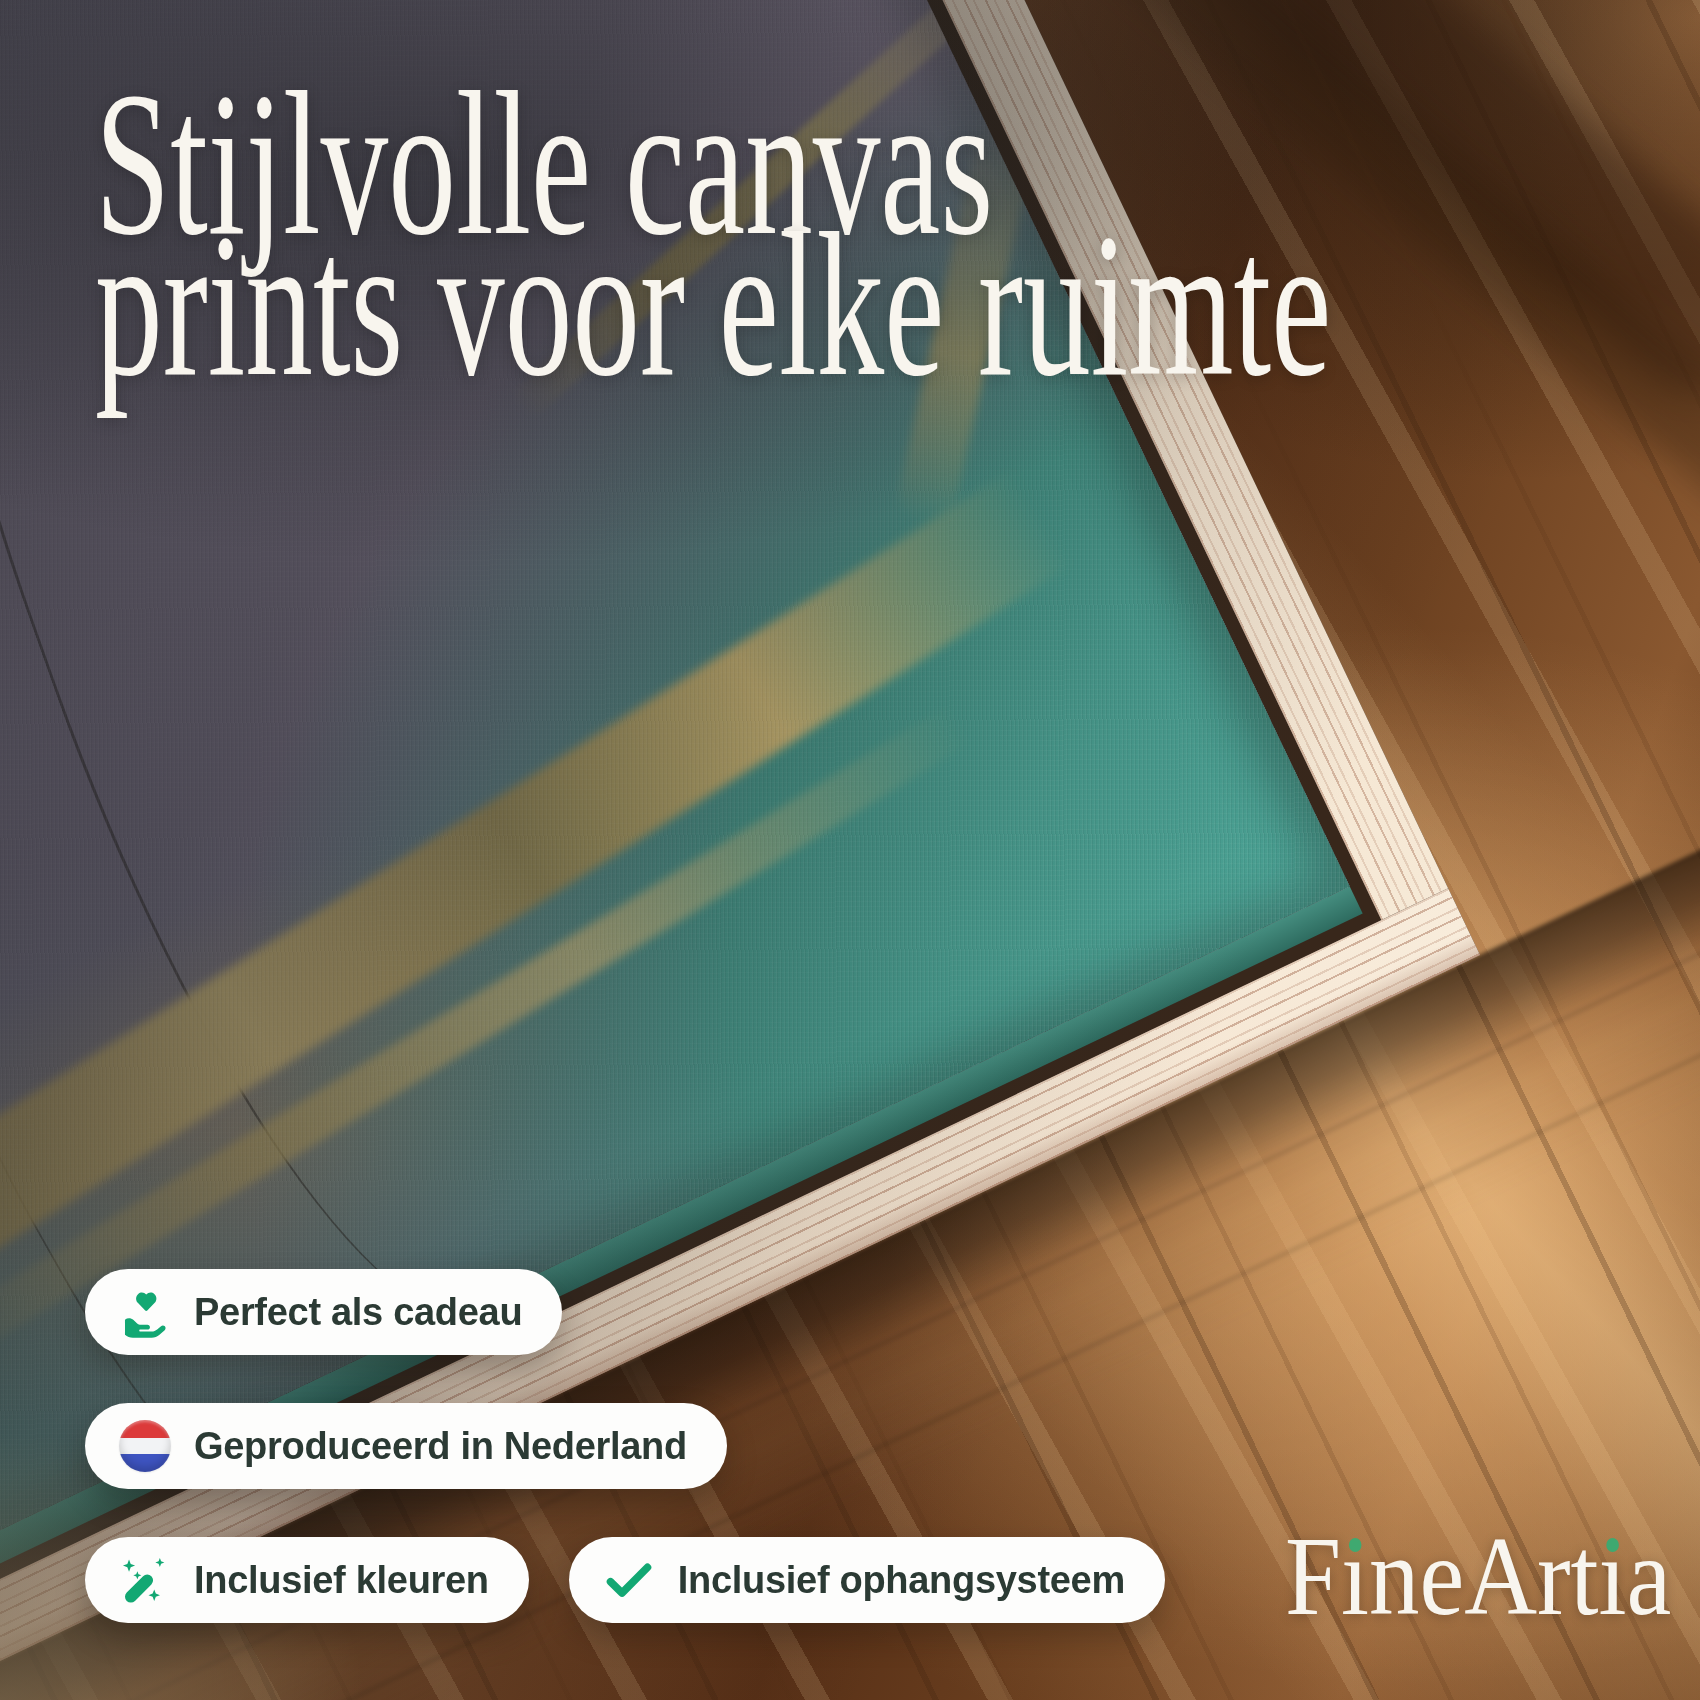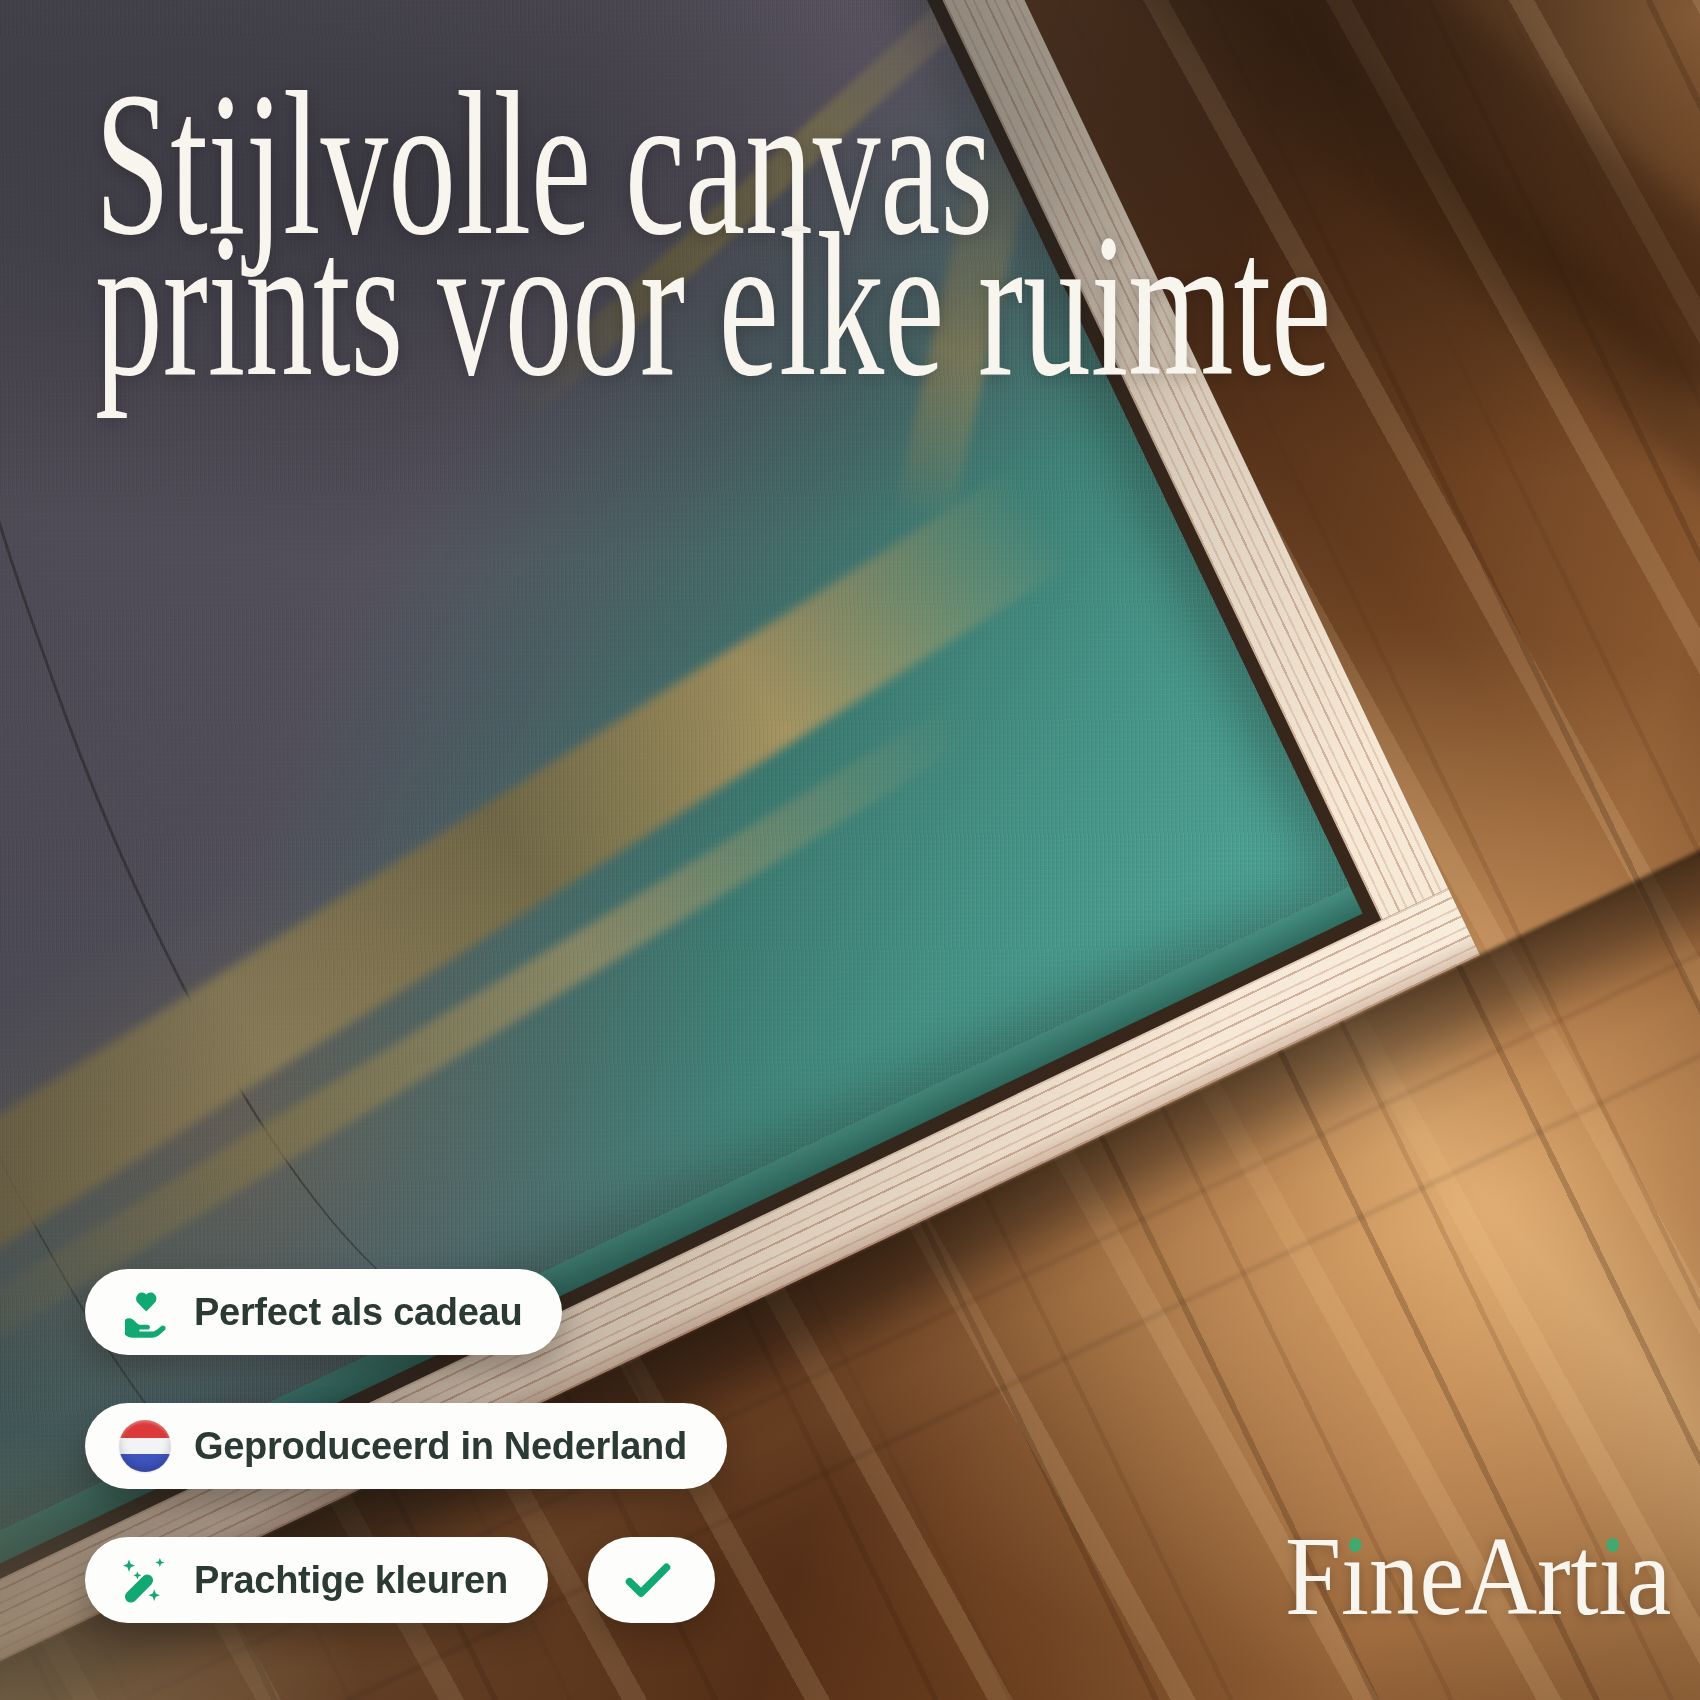--- a/index.html
+++ b/index.html
@@ -237,26 +237,27 @@
     <div class="badge">
       <span class="icon">
         <svg viewBox="0 0 24 24" fill="var(--accent-green)">
           <rect x="1.6" y="13.2" width="15.5" height="5.2" rx="2.6" transform="rotate(-45 9.35 15.8)"></rect>
           <path d="M18.6 2.2l.55 1.45 1.45.55-1.45.55-.55 1.45-.55-1.45-1.45-.55 1.45-.55z"></path>
           <path d="M4.9 2.9l.75 1.95 1.95.75-1.95.75L4.9 8.3l-.75-1.95L2.2 5.6l1.95-.75z"></path>
           <path d="M8.6 8.1l.5 1.3 1.3.5-1.3.5-.5 1.3-.5-1.3-1.3-.5 1.3-.5z"></path>
           <path d="M16.1 16.2l.7 1.85 1.85.7-1.85.7-.7 1.85-.7-1.85-1.85-.7 1.85-.7z"></path>
         </svg>
       </span>
-      <span class="label">Prachtige kleuren</span>
+      <span class="label">Inclusief kleuren</span>
     </div>
     <div class="badge">
       <span class="icon">
         <svg viewBox="0 0 24 24" fill="none" stroke="var(--accent-green)" stroke-width="3.4" stroke-linecap="round" stroke-linejoin="round">
           <path d="M3.8 12.8l5.1 5.0L20.2 6.4"></path>
         </svg>
       </span>
+      <span class="label">Inclusief ophangsysteem</span>
     </div>
   </div>
 
   <div class="logo">F<span class="dotless">ı<span class="dot"></span></span>neArt<span class="dotless">ı<span class="dot"></span></span>a</div>
 
 </div>
 
 </body></html>

